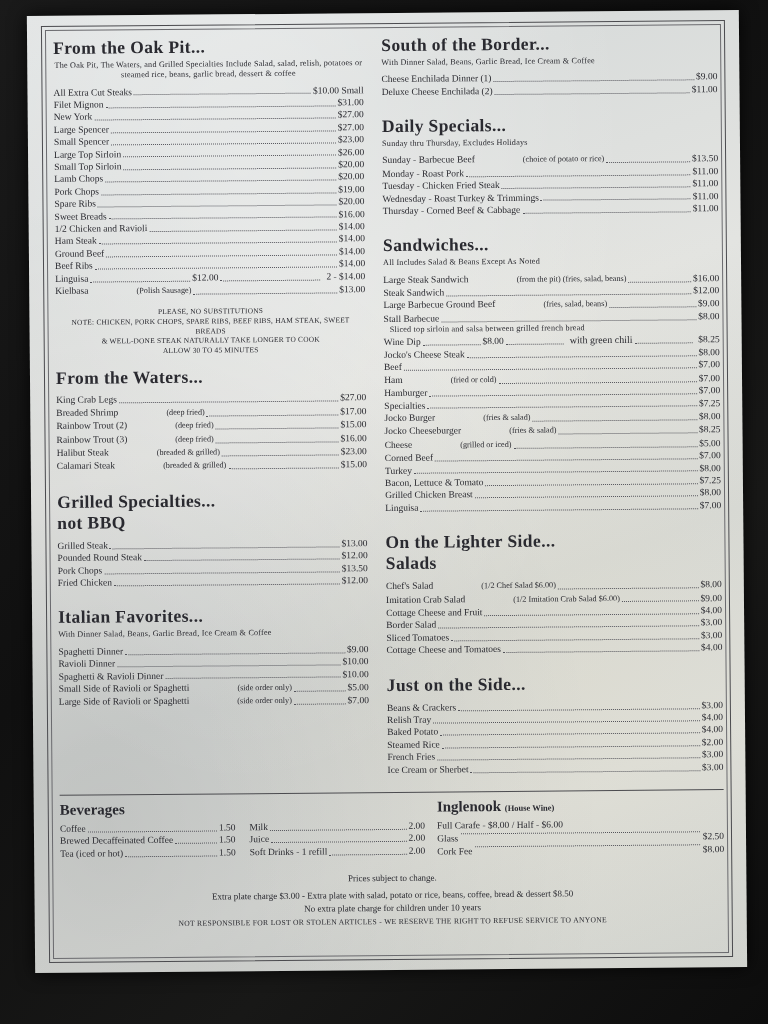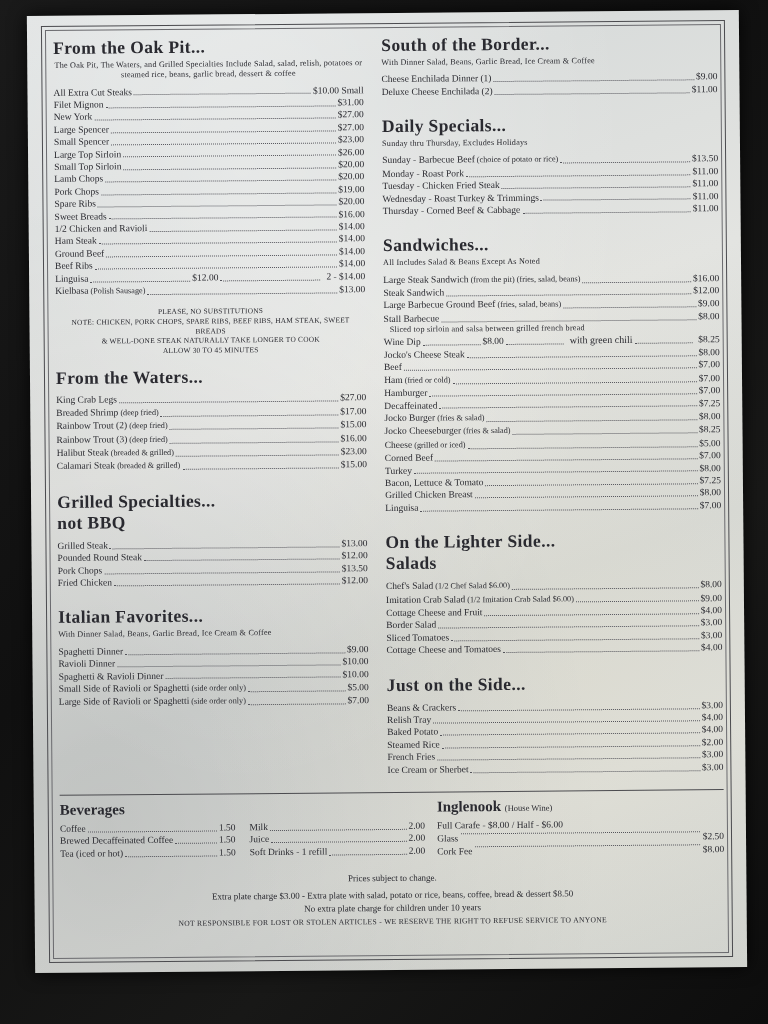--- a/index.html
+++ b/index.html
@@ -61,21 +61,21 @@
     font-size:8.2px;line-height:1.25;text-align:center;margin:1px 0 5px 0;
     letter-spacing:.2px;
   }
   .secnote.left{text-align:left;}
   .rows{margin:0 0 10px 0;}
   .row{
     display:flex;align-items:flex-end;
     font-size:9.5px;line-height:12.4px;white-space:nowrap;
   }
   .nm{flex:0 0 auto;}
-  .nm .paren{font-size:8.2px;}
+  .nm .paren{font-size:8.2px;padding-left:46px;}
   .dots{
     flex:1 1 auto;margin:0 2px 2.5px 2px;
     border-bottom:1px dotted #55555c;height:1px;min-width:6px;
   }
   .pr{flex:0 0 auto;text-align:right;}
   .pr2{flex:0 0 auto;text-align:center;padding-left:4px;}
   .note-block{
     font-size:7.4px;line-height:9.6px;text-align:center;margin:4px 0 12px 0;
     letter-spacing:.2px;
   }
@@ -85,21 +85,21 @@
     border-top:1.5px solid #4b4b4f;margin:6px 0 0 0;
   }
   .bev{
     display:flex;gap:12px;margin-top:6px;
   }
   .bev-left{width:56%;}
   .bev-right{width:44%;}
   .bev h3{
     font-size:15px;font-weight:700;margin:0 0 4px 0;
   }
-  .bev h3 .sm{font-size:8.5px;font-weight:400;}
+  .bev h3 .sm{font-size:8.5px;font-weight:700;}
   .bev-cols{display:flex;gap:14px;}
   .bev-cols > div{flex:1;}
   .center-sm{text-align:center;font-size:9px;margin-top:4px;}
   .foot{
     text-align:center;font-size:9px;line-height:13px;margin-top:6px;
   }
   .foot .tiny{font-size:7.6px;letter-spacing:.3px;}
   .wine-row{display:flex;font-size:9.5px;line-height:13px;}
   .wine-row .wn{flex:0 0 auto;}
   .wine-row .wd{flex:1 1 auto;margin:0 3px 3px 3px;border-bottom:1px dotted #55555c;height:1px;}
@@ -409,21 +409,21 @@
               <span class="nm">Ham<span class="paren"> (fried or cold)</span></span>
               <span class="dots"></span>
               <span class="pr">$7.00</span>
             </div>
             <div class="row">
               <span class="nm">Hamburger</span>
               <span class="dots"></span>
               <span class="pr">$7.00</span>
             </div>
             <div class="row">
-              <span class="nm">Decaffeinated</span>
+              <span class="nm">Specialties</span>
               <span class="dots"></span>
               <span class="pr">$7.25</span>
             </div>
             <div class="row">
               <span class="nm">Jocko Burger<span class="paren"> (fries &amp; salad)</span></span>
               <span class="dots"></span>
               <span class="pr">$8.00</span>
             </div>
             <div class="row">
               <span class="nm">Jocko Cheeseburger<span class="paren"> (fries &amp; salad)</span></span>

